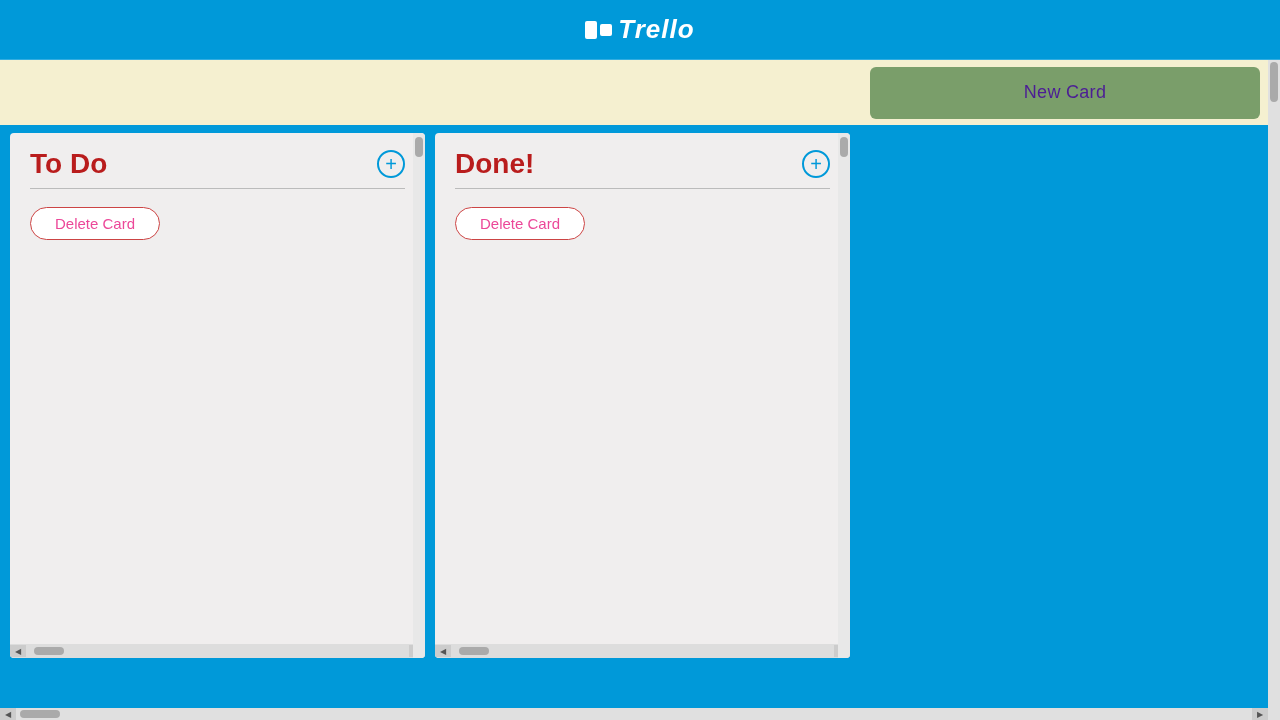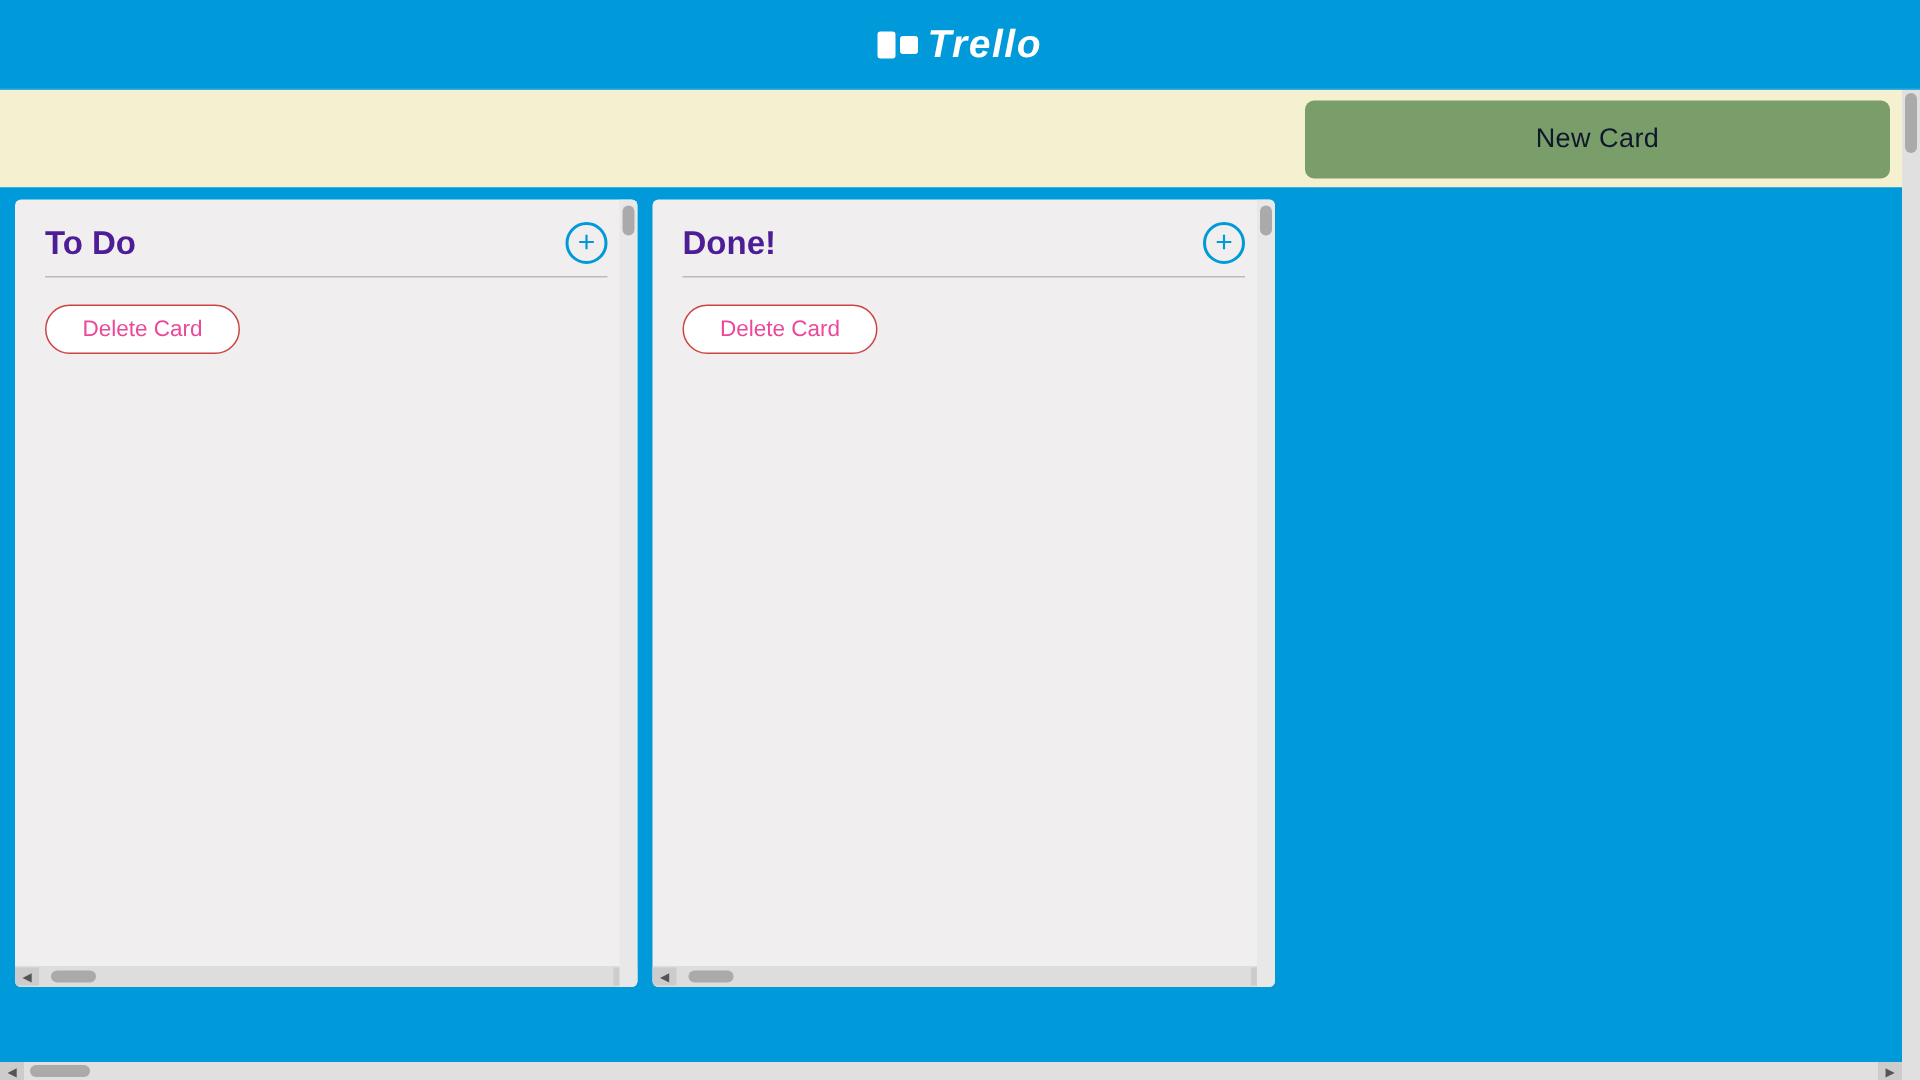--- a/index.html
+++ b/index.html
@@ -64,21 +64,21 @@
       height: 65px;
       background: #f5f0d0;
       display: flex;
       align-items: center;
       justify-content: flex-end;
       padding: 0 20px;
     }
 
     #new-card-btn {
       background: #7a9e6a;
-      color: #0f172a;
+      color: #4c1d95;
       border: none;
       border-radius: 6px;
       padding: 0;
       width: 390px;
       height: 52px;
       font-size: 18px;
       font-weight: 500;
       cursor: pointer;
       letter-spacing: 0.3px;
     }
@@ -118,23 +118,23 @@
     }
 
     .column-header {
       display: flex;
       align-items: center;
       justify-content: space-between;
       margin-bottom: 8px;
     }
 
     .column-title {
-      font-size: 22px;
+      font-size: 28px;
       font-weight: 600;
-      color: #4c1d95;
+      color: #b91c1c;
     }
 
     .add-icon {
       width: 28px;
       height: 28px;
       border: 2px solid #0099d9;
       border-radius: 50%;
       color: #0099d9;
       display: flex;
       align-items: center;

